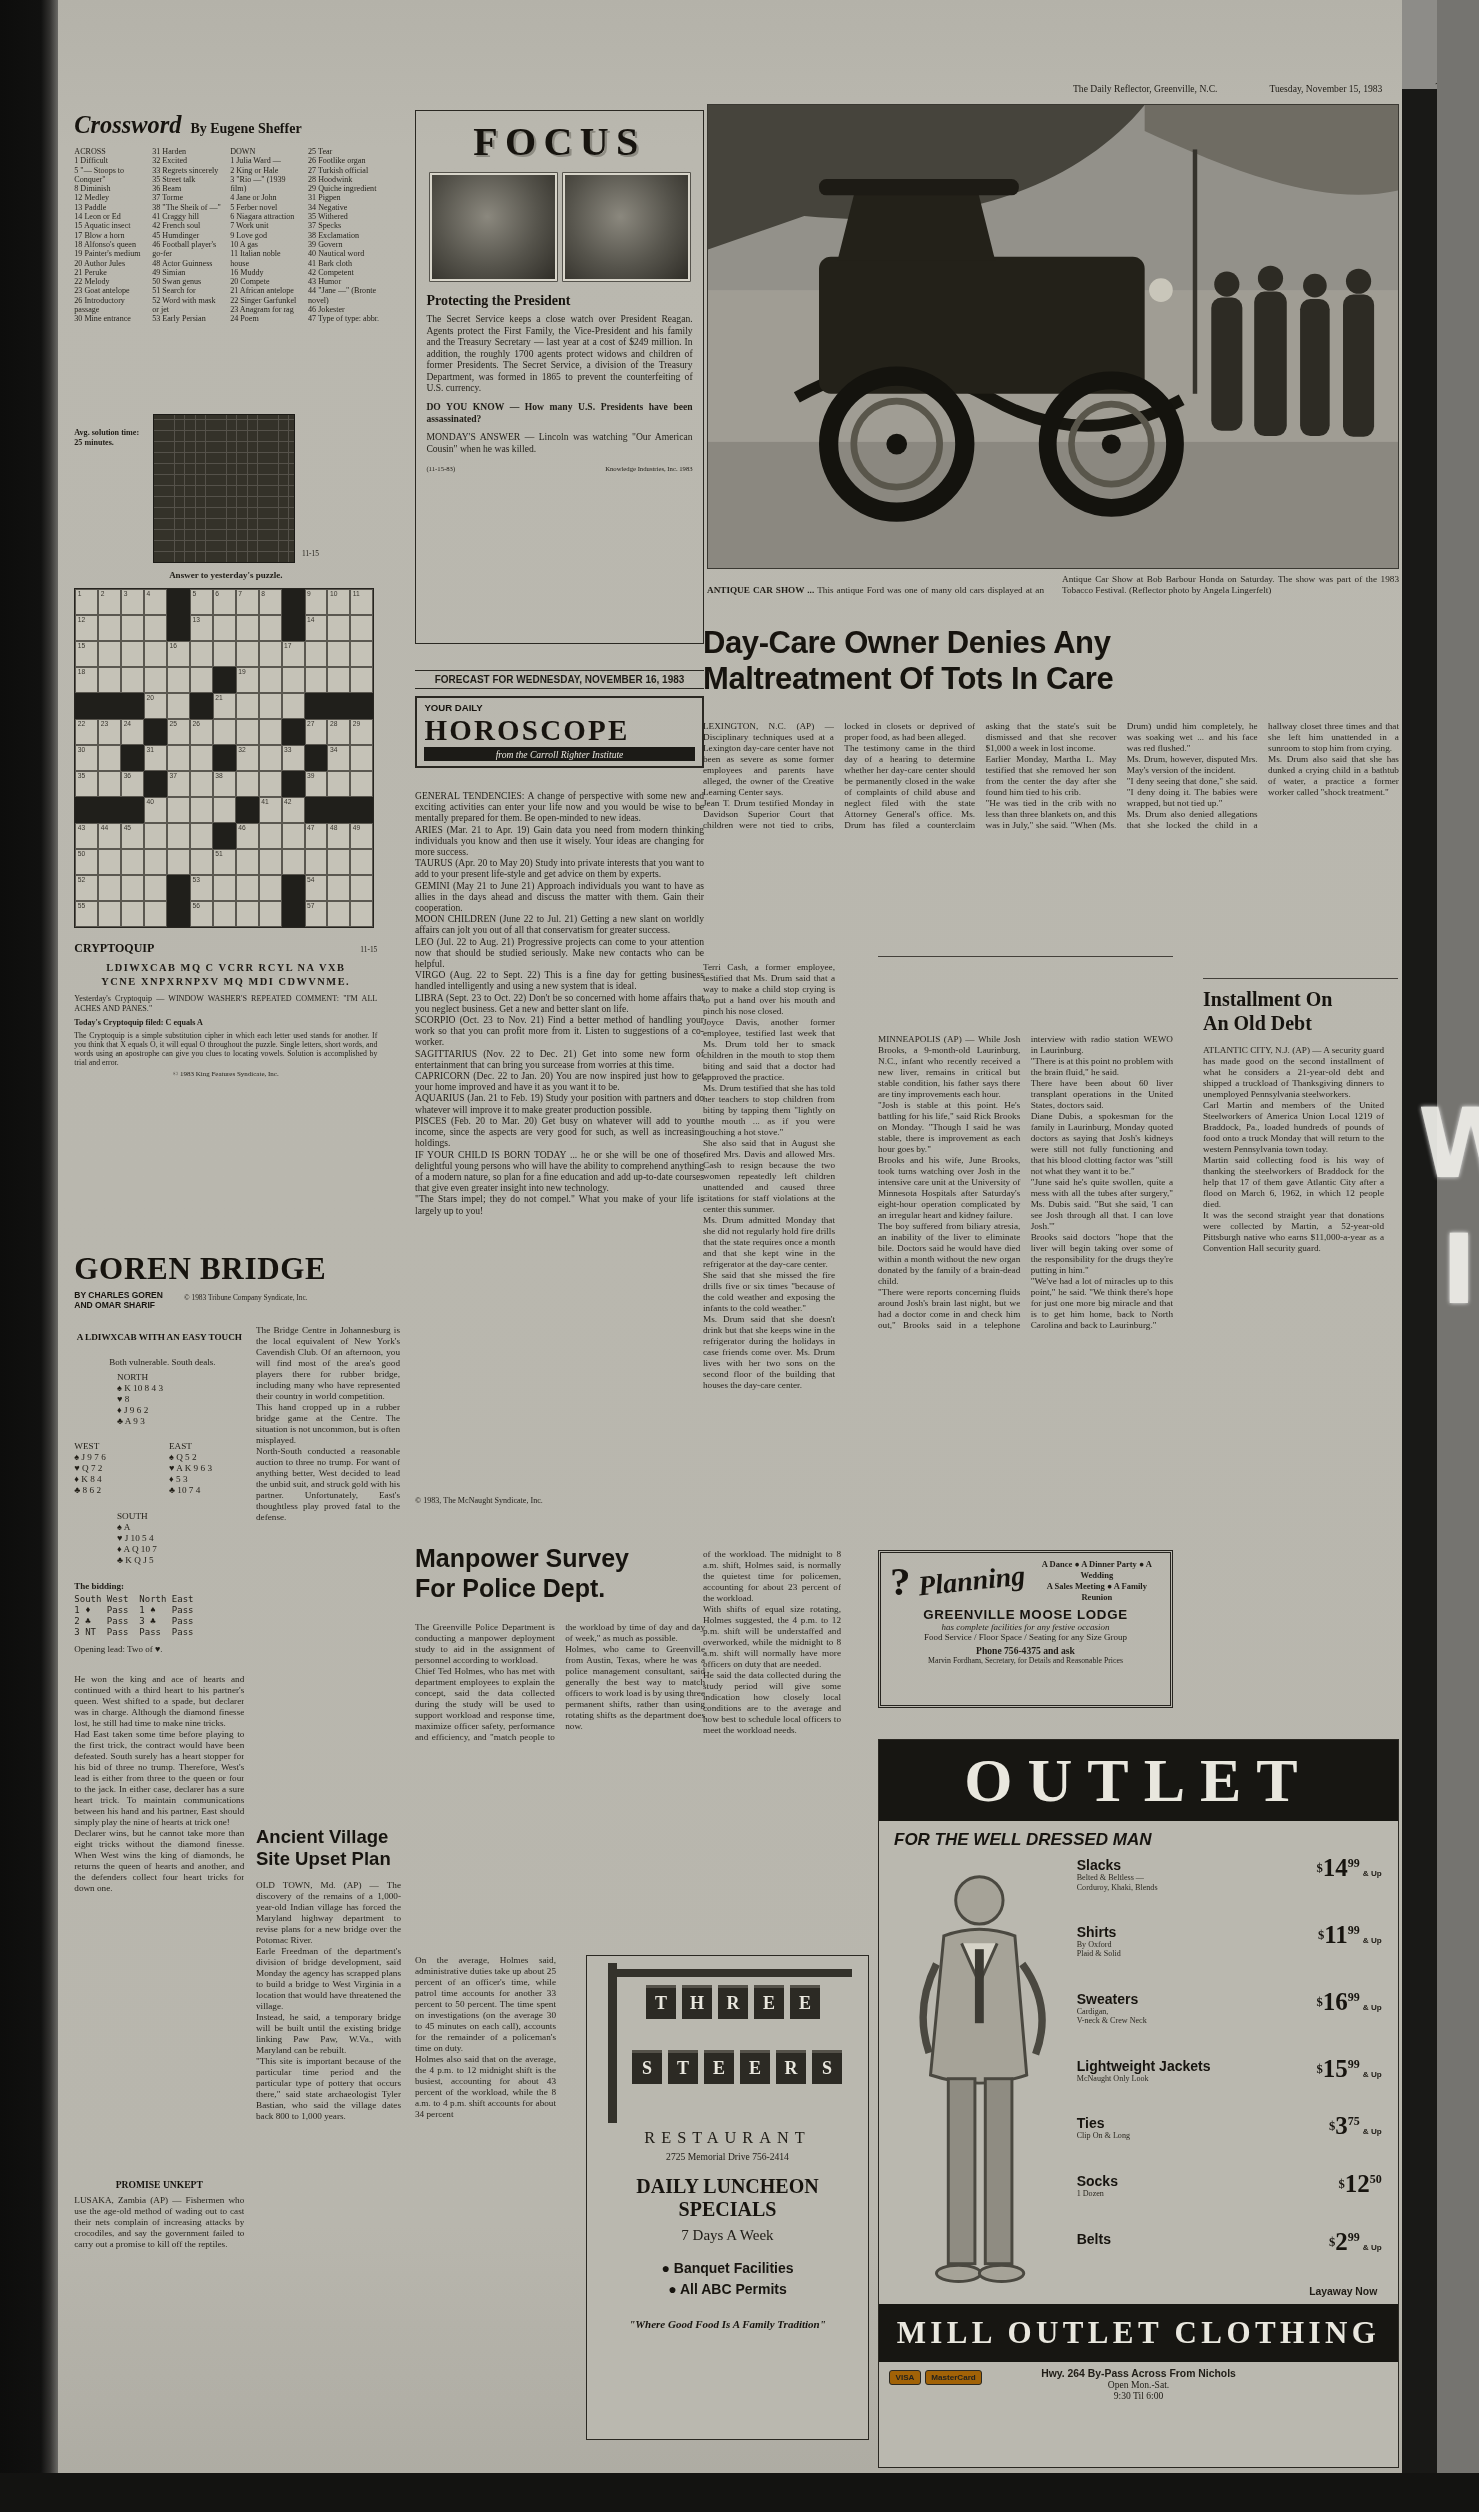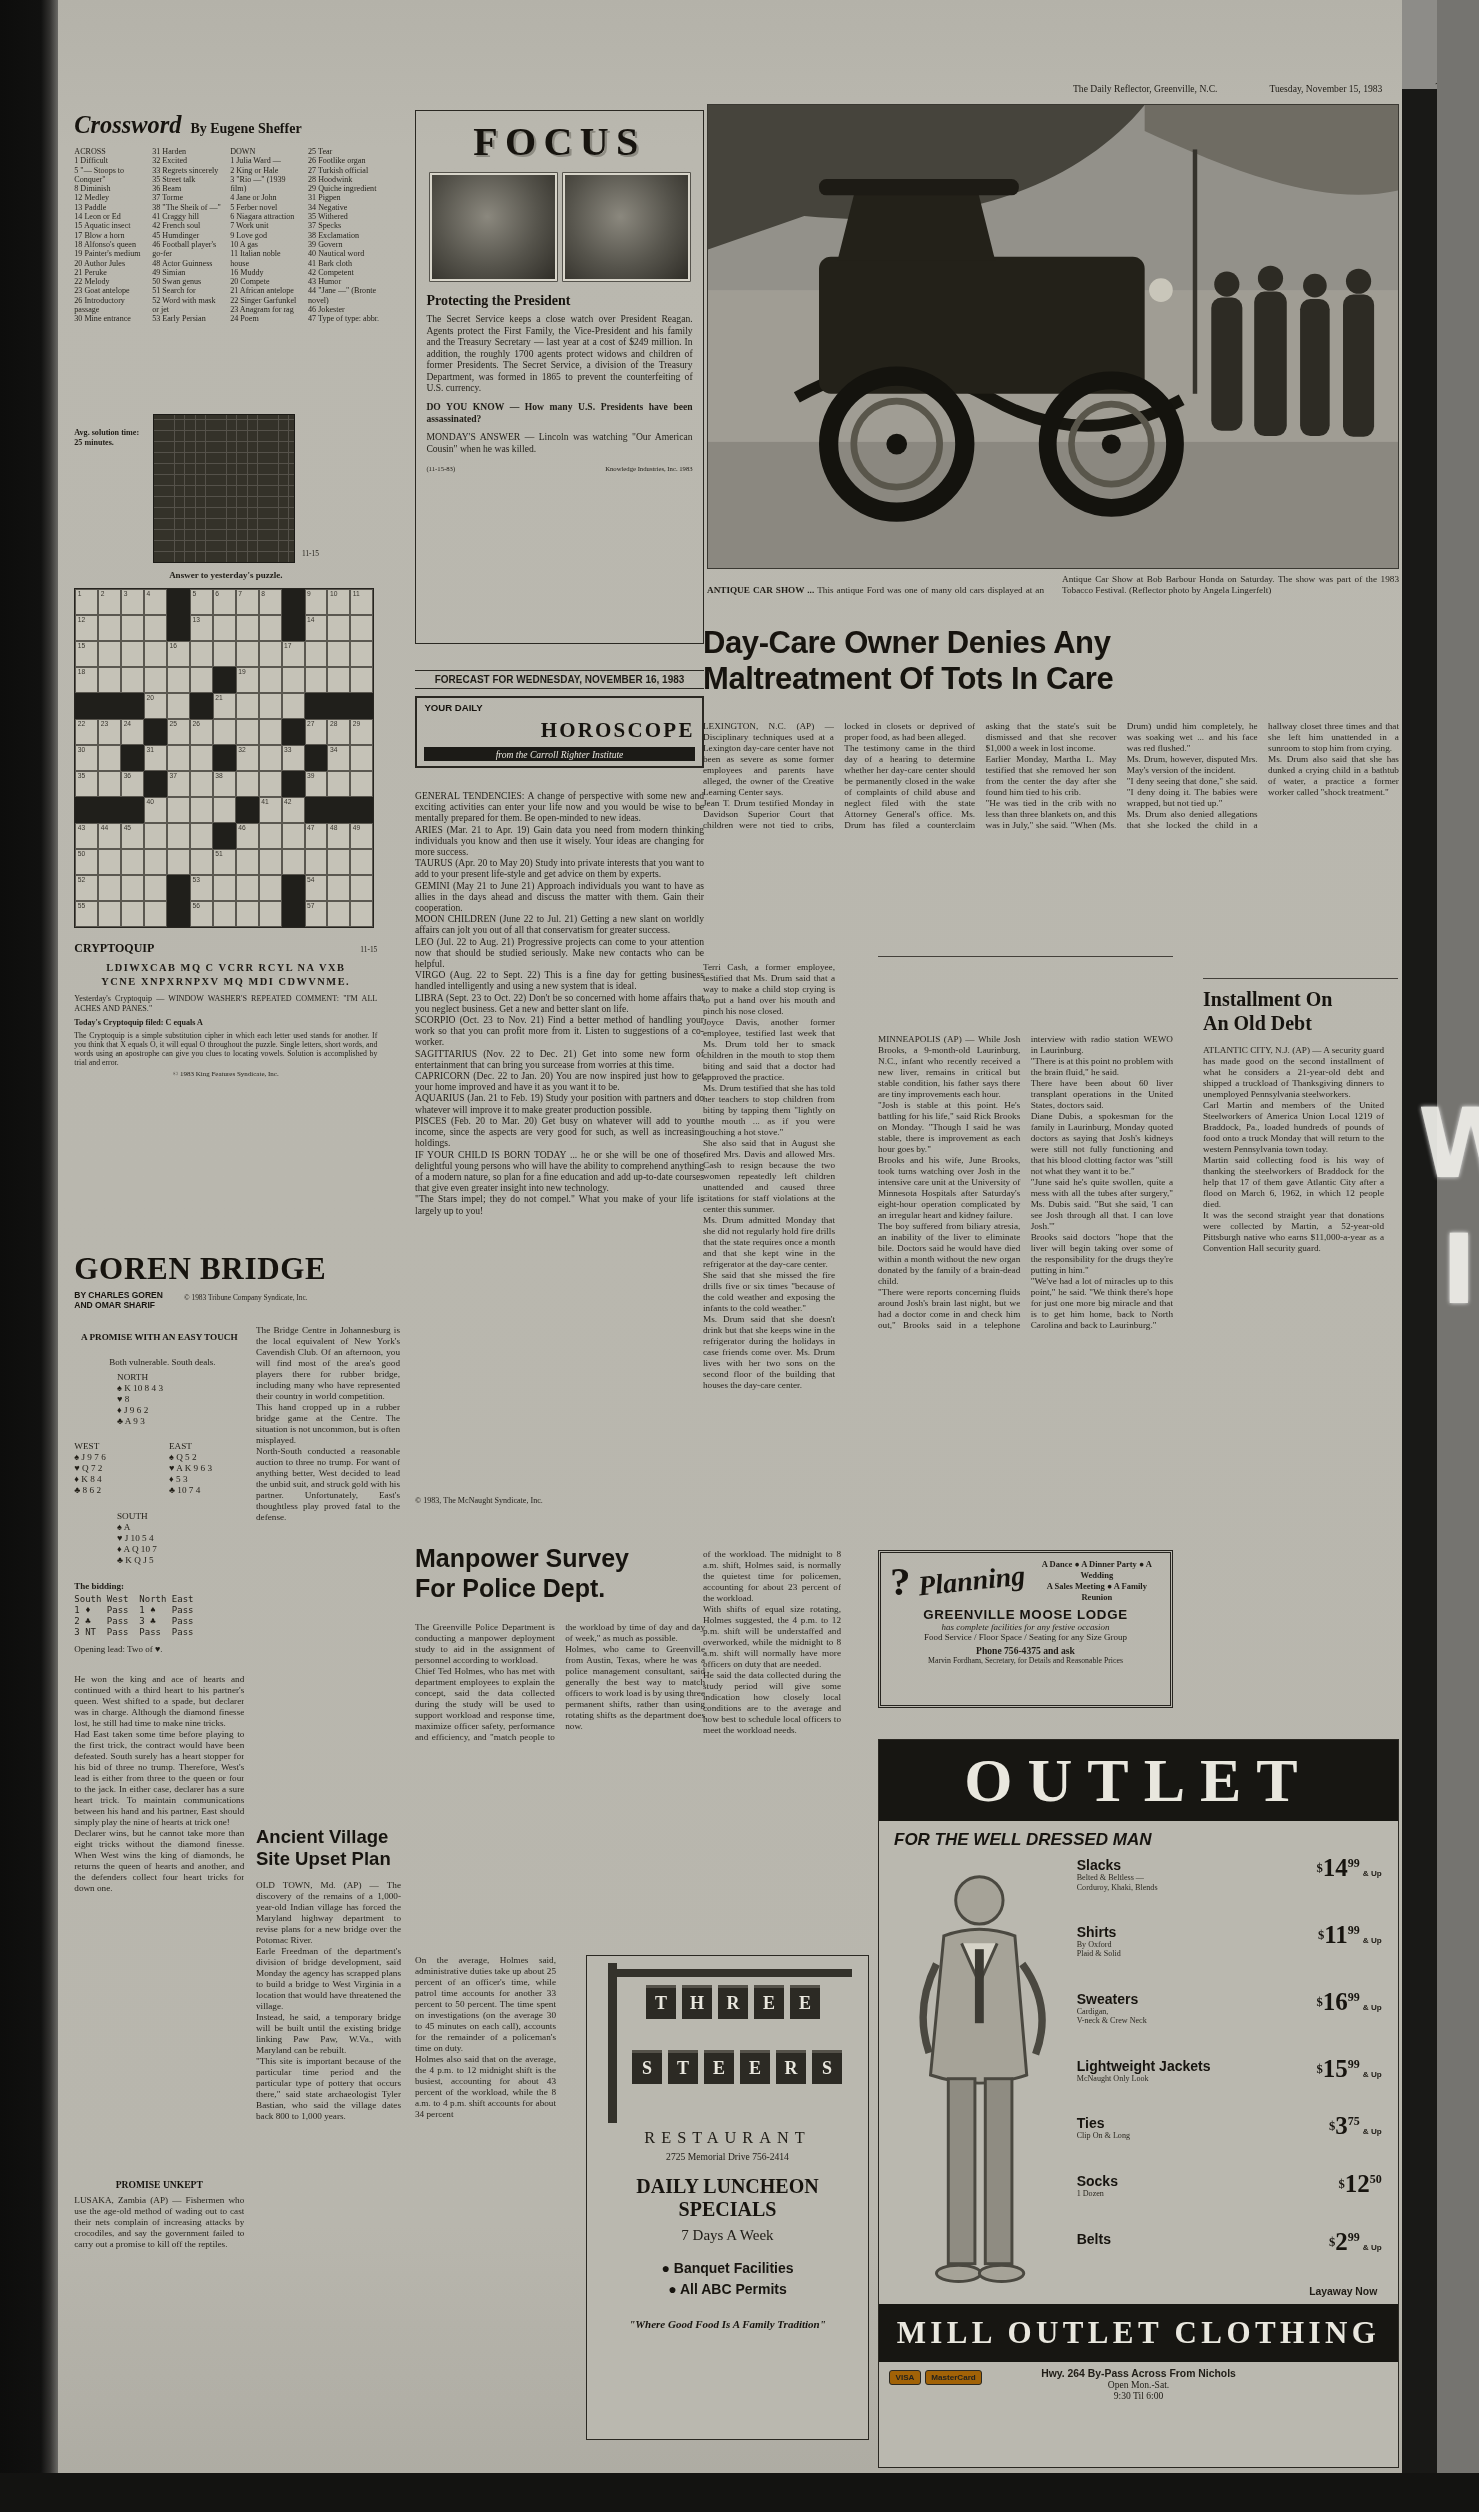--- a/index.html
+++ b/index.html
@@ -521,21 +521,21 @@
 Joyce Davis, another former employee, testified last week that Ms. Drum told her to smack children in the mouth to stop them biting and said that a doctor had approved the practice.
 Ms. Drum testified that she has told her teachers to stop children from biting by tapping them "lightly on the mouth ... as if you were touching a hot stove."
 She also said that in August she fired Mrs. Davis and allowed Mrs. Cash to resign because the two women repeatedly left children unattended and caused three citations for staff violations at the center this summer.
 Ms. Drum admitted Monday that she did not regularly hold fire drills that the state requires once a month and that she kept wine in the refrigerator at the day-care center.
 She said that she missed the fire drills five or six times "because of the cold weather and exposing the infants to the cold weather."
 Ms. Drum said that she doesn't drink but that she keeps wine in the refrigerator during the holidays in case friends come over. Ms. Drum lives with her two sons on the second floor of the building that houses the day-care center.</div>
 
     <div class="abs hbar" style="left:357px;top:670px;width:289px;">FORECAST FOR WEDNESDAY, NOVEMBER 16, 1983</div>
     <div class="abs hmast" style="left:357px;top:696px;width:289px;">
       <div class="hs" style="font-size:9.6px;">YOUR DAILY</div>
-      <div class="hf" style="font-size:21px;line-height:34px;letter-spacing:2.2px;text-align:right;">HOROSCOPE</div>
+      <div class="hf" style="font-size:29px;line-height:34px;letter-spacing:2.2px;">HOROSCOPE</div>
       <div class="hblack">from the Carroll Righter Institute</div>
     </div>
     <div class="abs art" style="left:357px;top:790px;width:289px;height:702px;font-size:9.6px;line-height:11.2px;">GENERAL TENDENCIES: A change of perspective with some new and exciting activities can enter your life now and you would be wise to be mentally prepared for them. Be open-minded to new ideas.
 ARIES (Mar. 21 to Apr. 19) Gain data you need from modern thinking individuals you know and then use it wisely. Your ideas are changing for more success.
 TAURUS (Apr. 20 to May 20) Study into private interests that you want to add to your present life-style and get advice on them by experts.
 GEMINI (May 21 to June 21) Approach individuals you want to have as allies in the days ahead and discuss the matter with them. Gain their cooperation.
 MOON CHILDREN (June 22 to Jul. 21) Getting a new slant on worldly affairs can jolt you out of all that conservatism for greater success.
 LEO (Jul. 22 to Aug. 21) Progressive projects can come to your attention now that should be studied seriously. Make new contacts who can be helpful.
 VIRGO (Aug. 22 to Sept. 22) This is a fine day for getting business handled intelligently and using a new system that is ideal.
 LIBRA (Sept. 23 to Oct. 22) Don't be so concerned with home affairs that you neglect business. Get a new and better slant on life.
@@ -578,21 +578,21 @@
 Holmes also said that on the average, the 4 p.m. to 12 midnight shift is the busiest, accounting for about 43 percent of the workload, while the 8 a.m. to 4 p.m. shift accounts for about 34 percent</div>
     <div class="abs art" style="left:645px;top:1549px;width:138px;height:275px;">of the workload. The midnight to 8 a.m. shift, Holmes said, is normally the quietest time for policemen, accounting for about 23 percent of the workload.
 With shifts of equal size rotating, Holmes suggested, the 4 p.m. to 12 p.m. shift will be understaffed and overworked, while the midnight to 8 a.m. shift will normally have more officers on duty that are needed.
 He said the data collected during the study period will give some indication how closely local conditions are to the average and how best to schedule local officers to meet the workload needs.</div>
 
 
     <div class="abs hf" style="left:16.3px;top:1251px;width:326px;font-size:31px;letter-spacing:0.7px;">GOREN BRIDGE</div>
     <div class="abs hs" style="left:16.3px;top:1291px;font-size:8.5px;line-height:9.6px;">BY CHARLES GOREN
 AND OMAR SHARIF</div>
     <div class="abs" style="left:126px;top:1293px;width:148px;font-size:7.4px;">© 1983 Tribune Company Syndicate, Inc.</div>
-    <div class="abs hf" style="left:16.3px;top:1332px;width:170px;text-align:center;font-size:9.2px;line-height:10.7px;">A PROMISE WITH AN EASY TOUCH</div>
+    <div class="abs hf" style="left:16.3px;top:1332px;width:170px;text-align:center;font-size:9.2px;line-height:10.7px;">A LDIWXCAB WITH AN EASY TOUCH</div>
     <div class="abs" style="left:16.3px;top:1357px;width:170px;font-size:9px;margin-left:35px;">Both vulnerable. South deals.</div>
     <div class="abs art" style="left:59px;top:1372px;width:96px;height:65px;text-align:left;">NORTH
 ♠ K 10 8 4 3
 ♥ 8
 ♦ J 9 6 2
 ♣ A 9 3</div>
     <div class="abs art" style="left:16.3px;top:1441px;width:81px;height:65px;text-align:left;">WEST
 ♠ J 9 7 6
 ♥ Q 7 2
 ♦ K 8 4

